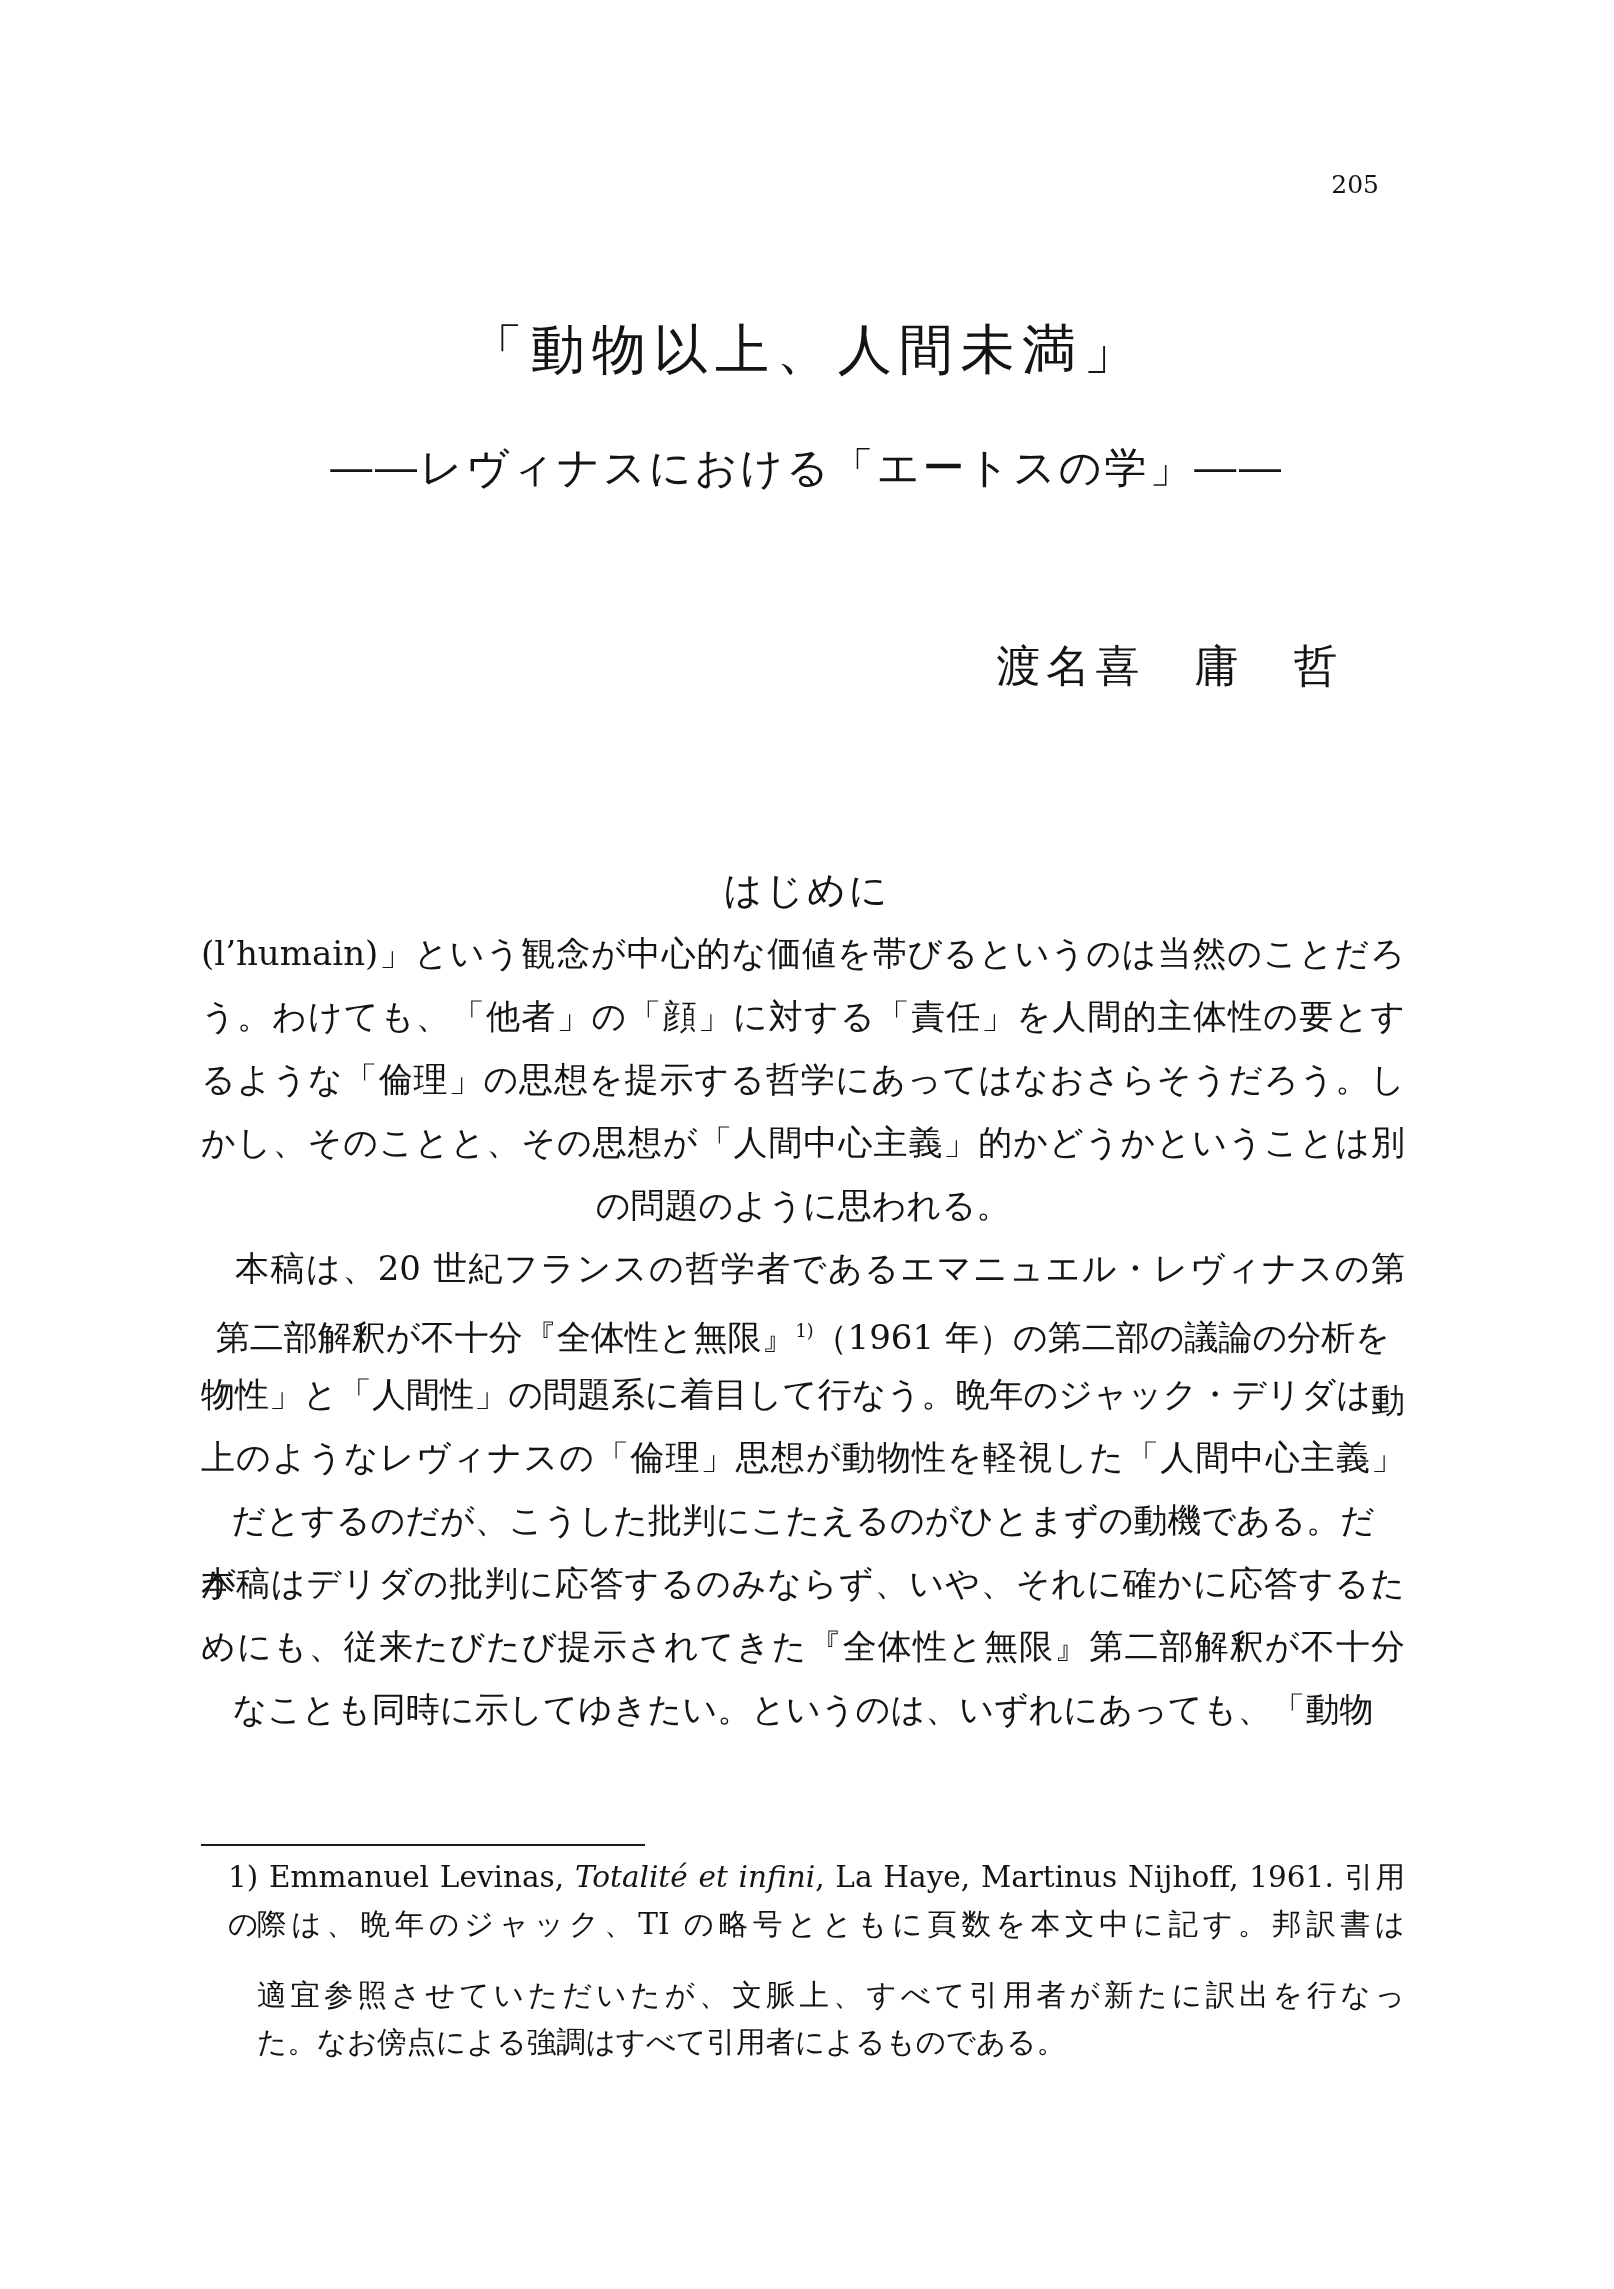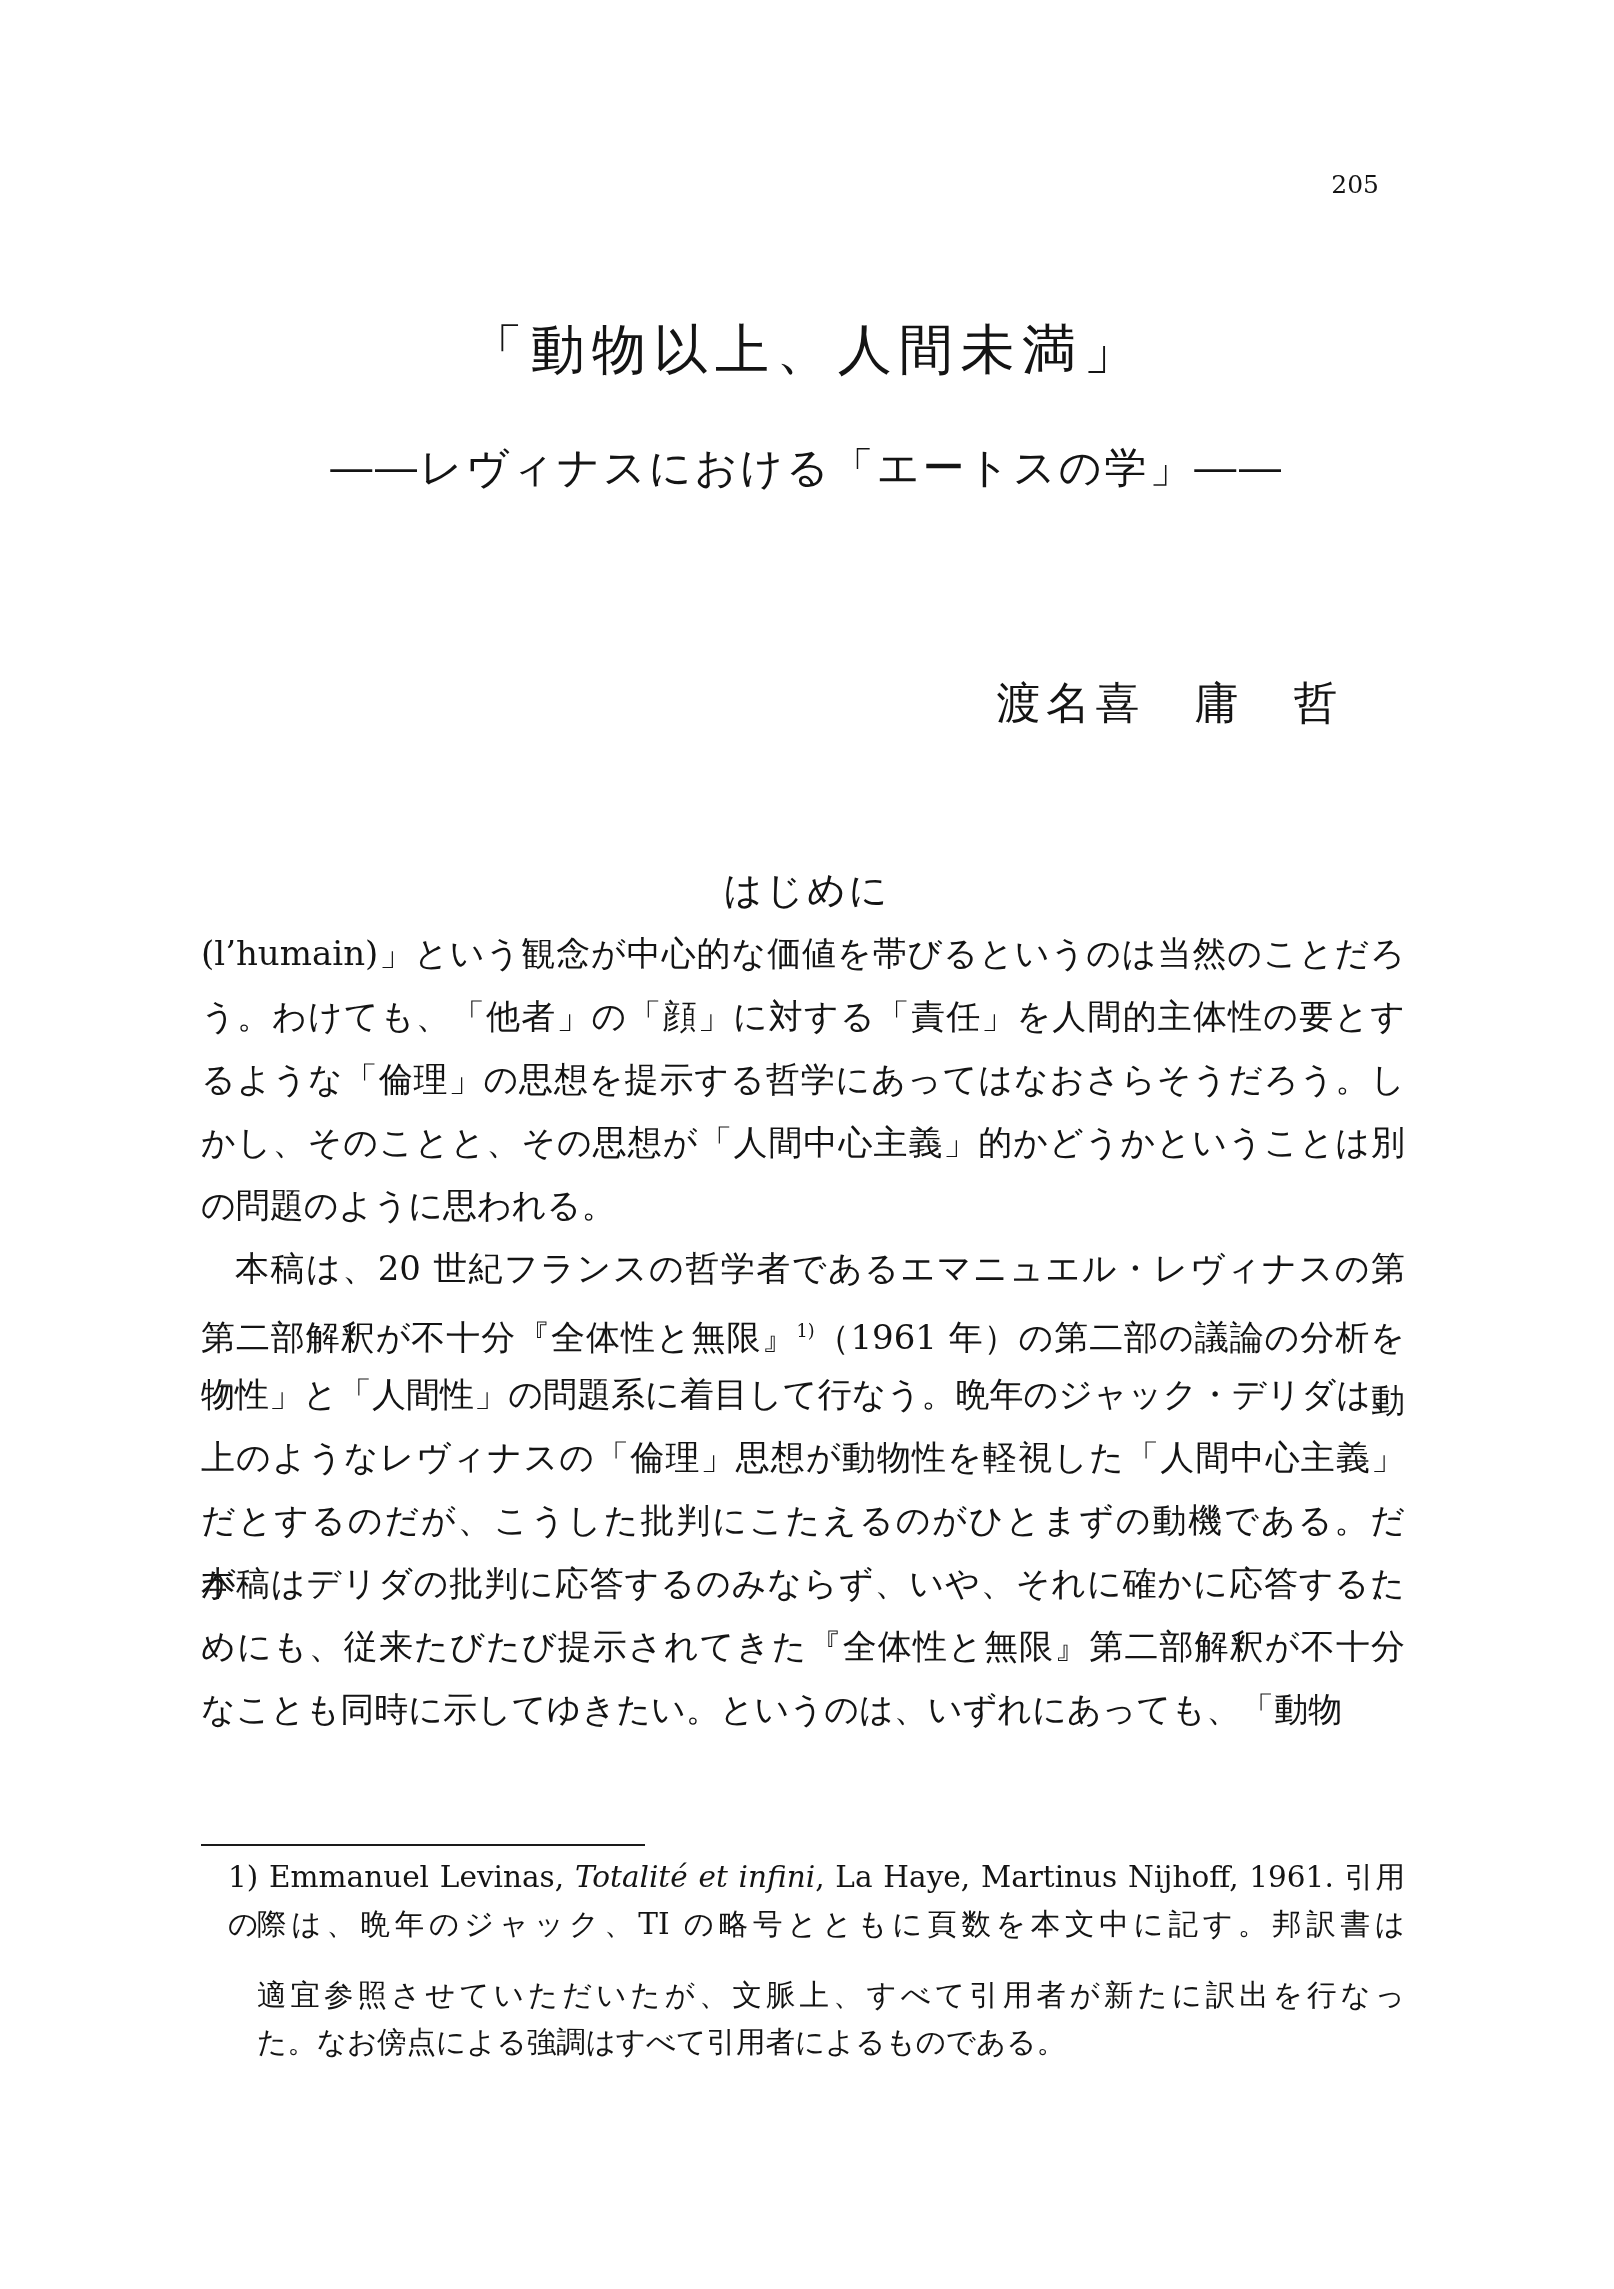--- a/index.html
+++ b/index.html
@@ -21,35 +21,35 @@
     font-size: 54px; letter-spacing: 7.4px; line-height: 1.15;
     white-space: nowrap;
   }
   #subtitle {
     top: 444px; left: 0; width: 100%;
     text-align: center;
     font-size: 42px; letter-spacing: 2.8px; line-height: 1.15;
     white-space: nowrap;
   }
   #author {
-    top: 678px; left: 201px; right: 271px;
+    top: 641px; left: 201px; right: 271px;
     text-align: right;
     font-size: 44px; letter-spacing: 5.5px; line-height: 1.15;
     white-space: nowrap;
   }
   #heading {
     top: 843px; left: 0; width: 100%;
     text-align: center;
     font-size: 38px; letter-spacing: 2.8px; line-height: 1.15; margin-top: 26px;
   }
   #body-text {
     top: 922px; left: 201px; width: 1204px;
     font-size: 34px;
   }
-  #body-text .line { height: 63px; line-height: 63px; }
+  #body-text .line { height: 63px; line-height: 63px; text-align: center; }
   .just { text-align: justify; text-align-last: justify; }
   .sup {
     font-size: 0.52em;
     vertical-align: super;
     letter-spacing: 0;
   }
   .italic { font-style: italic; }
   #separator {
     top: 1844px; left: 201px; width: 444px; height: 0;
     border-top: 2.8px solid #1a1a1a;

